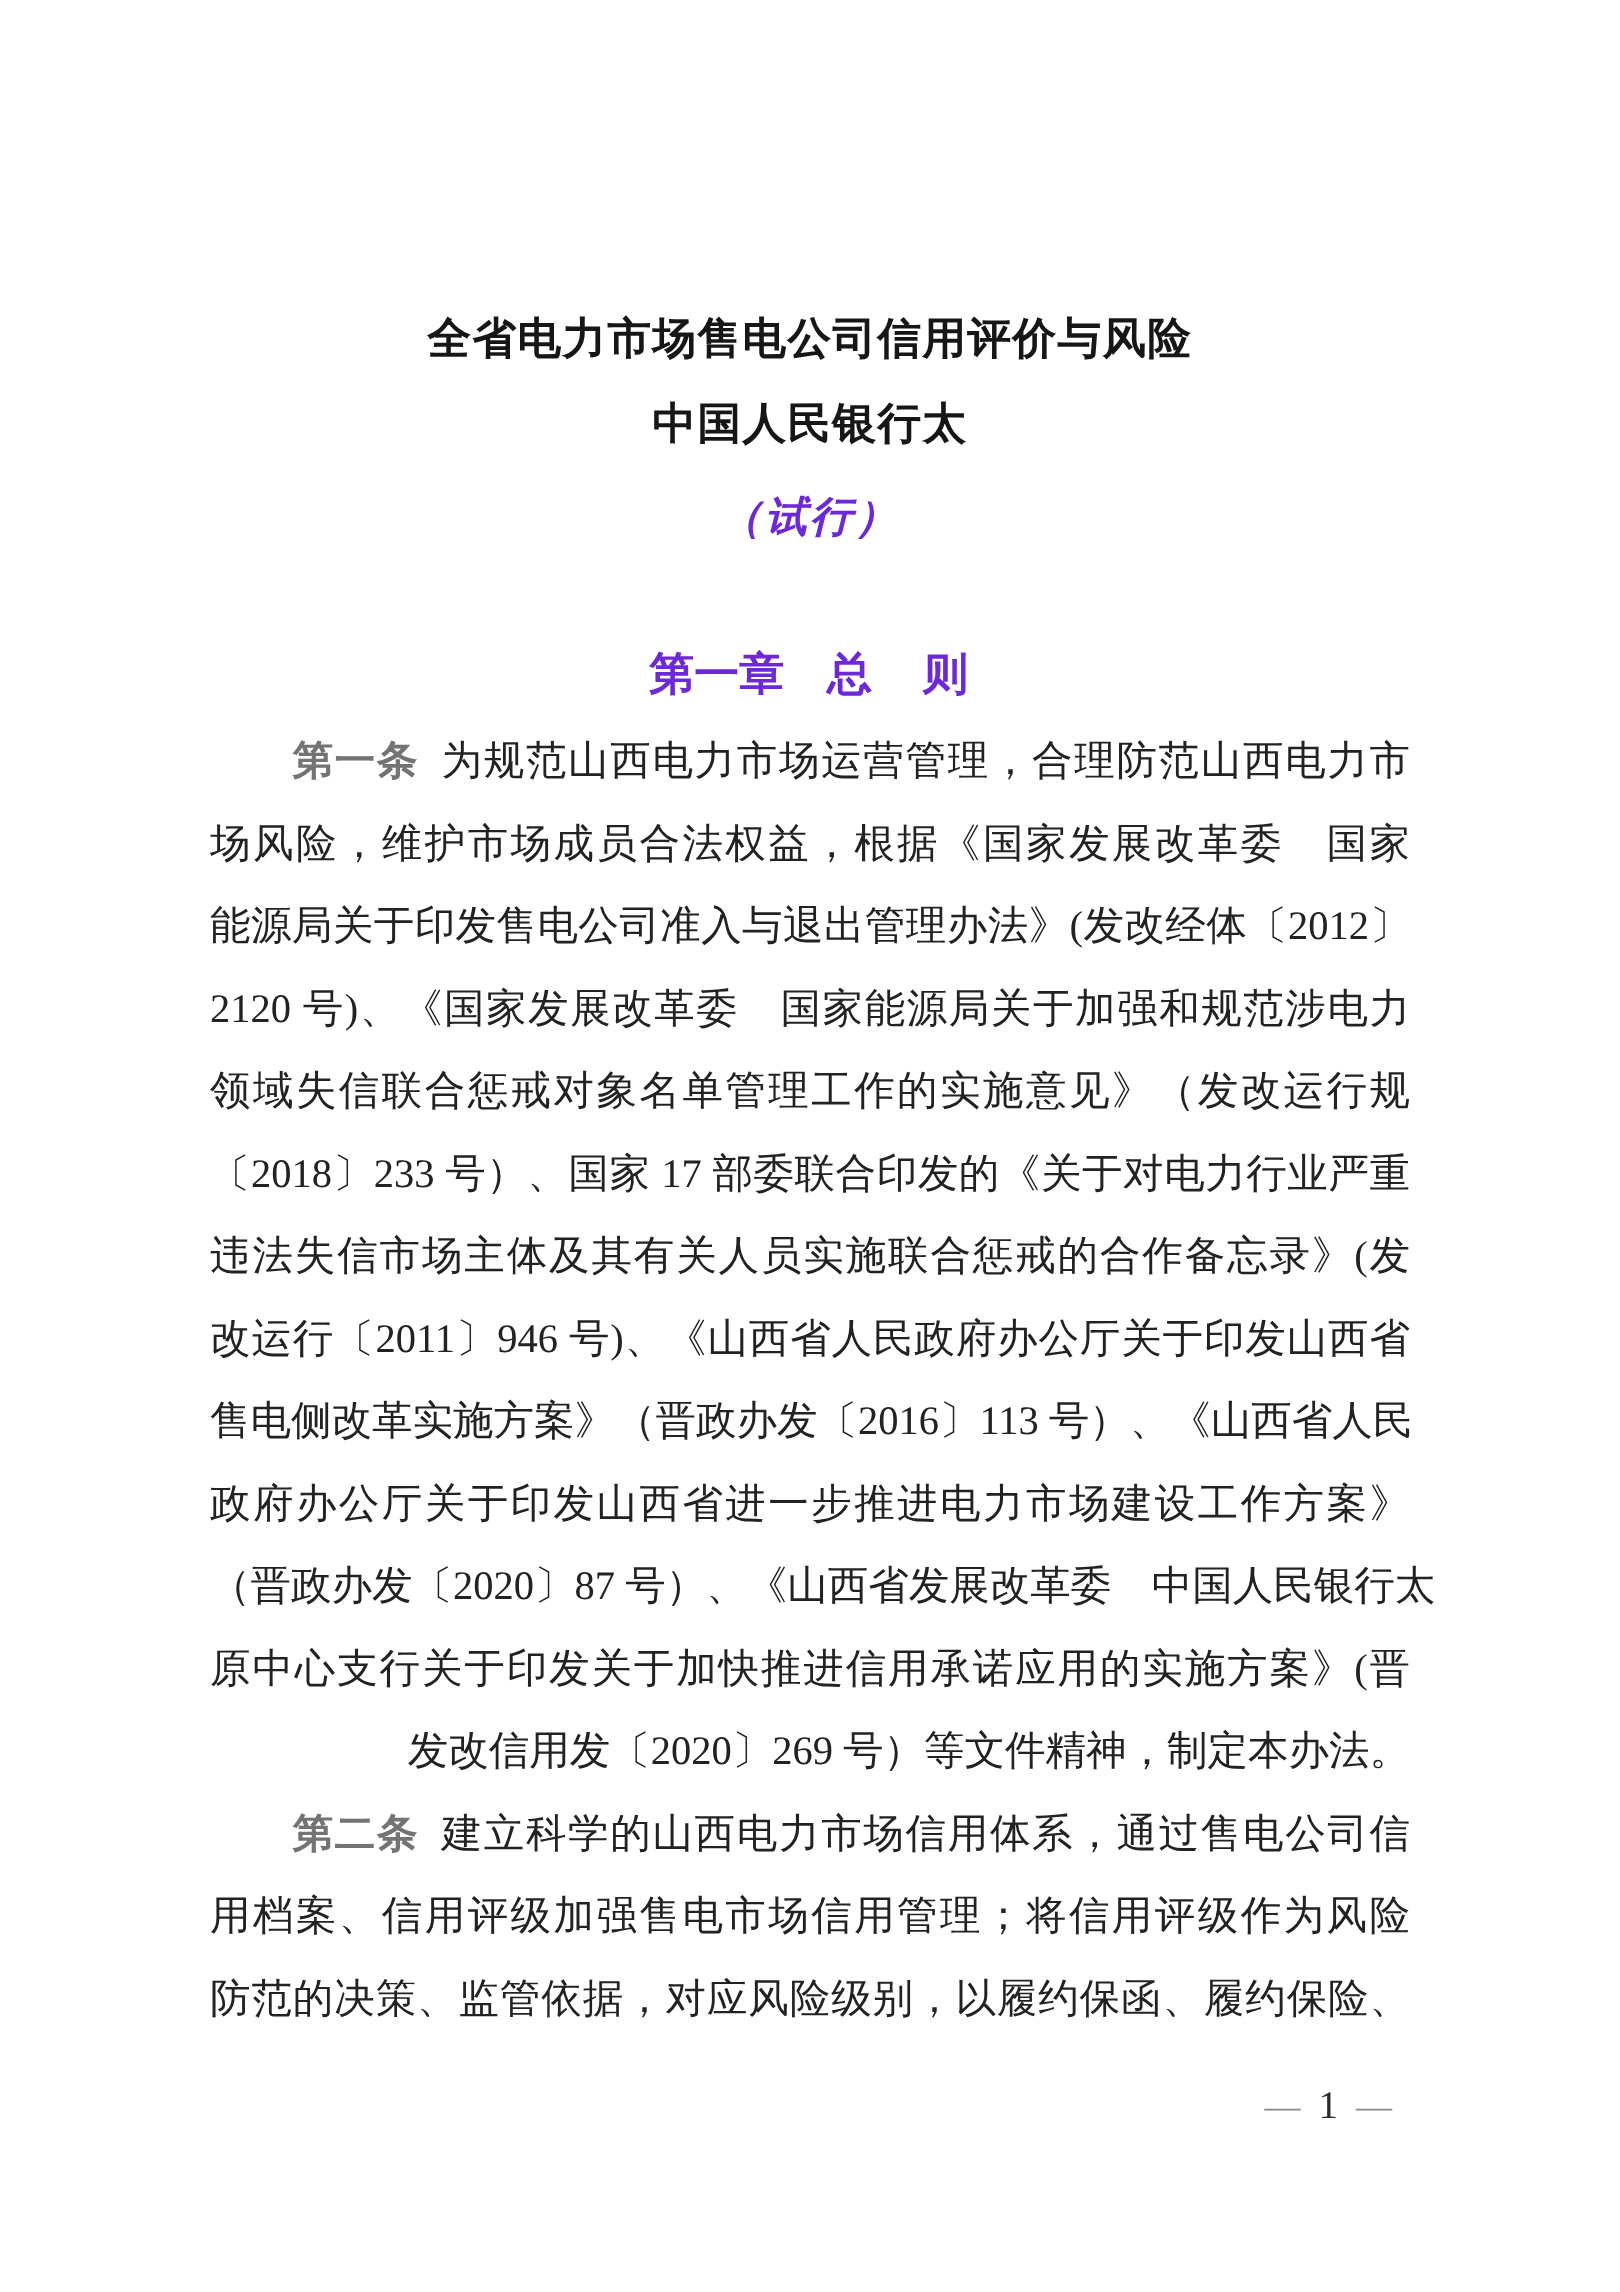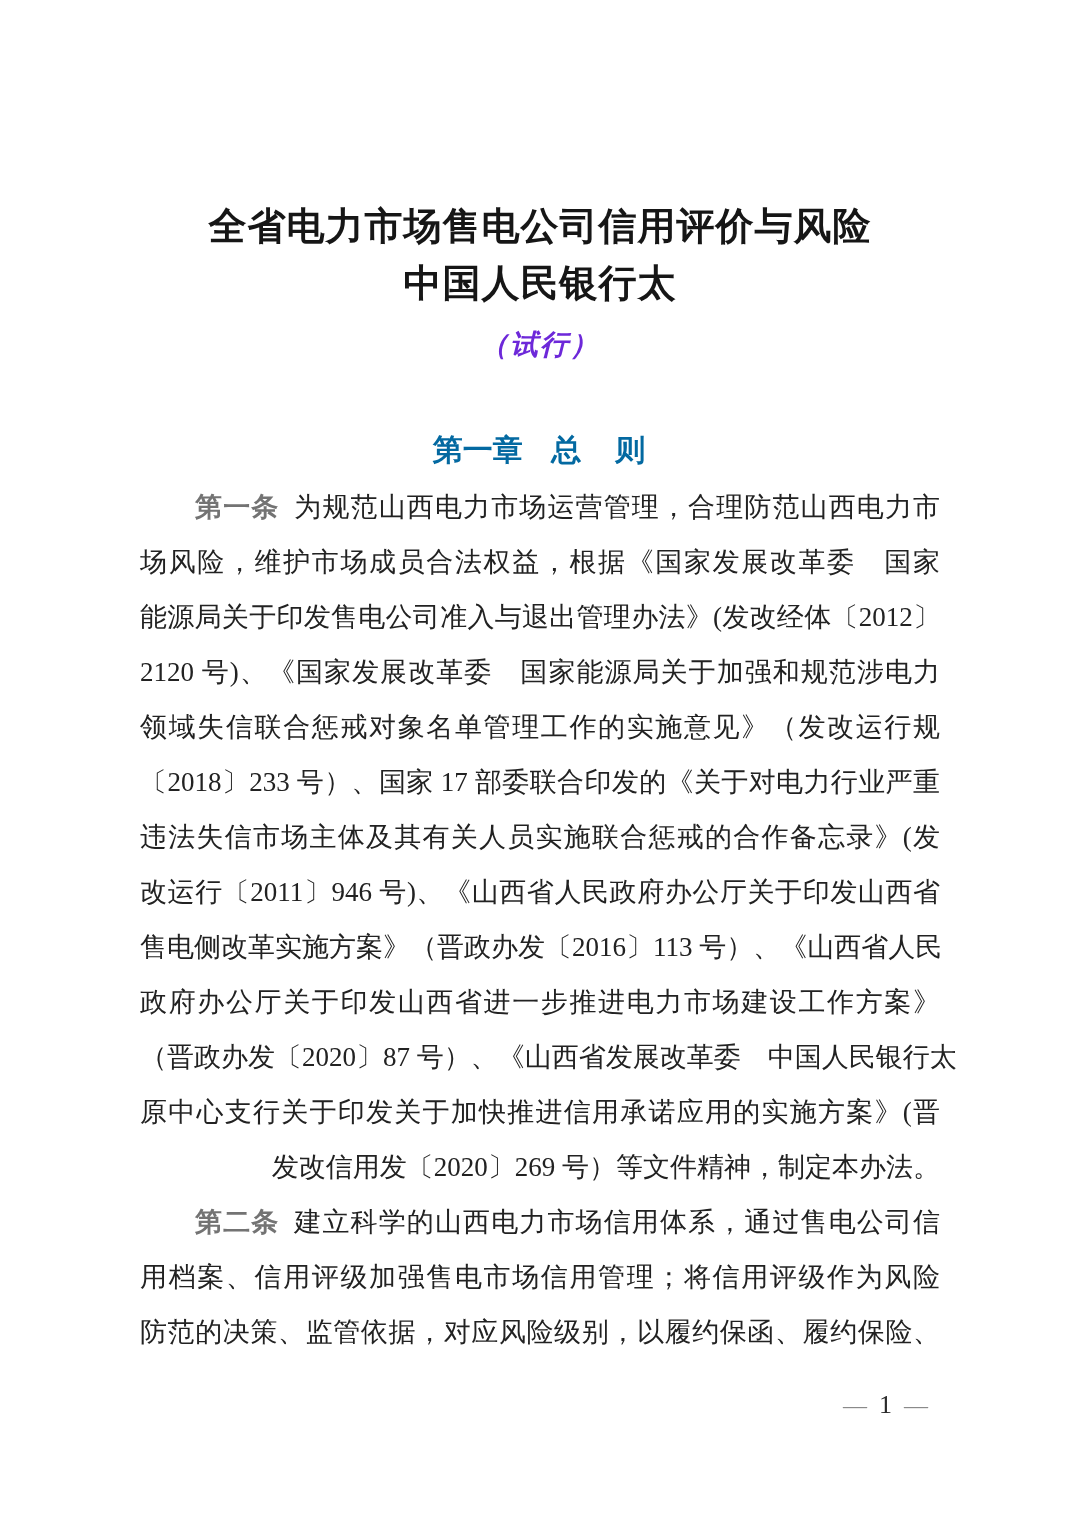--- a/index.html
+++ b/index.html
@@ -12,21 +12,21 @@
     background: #ffffff;
     color: #1f1f1f;
     overflow: hidden;
     font-family: "Liberation Serif", "DejaVu Serif", serif;
   }
   .title {
     padding-top: 198px;
     text-align: center;
     font-family: "Liberation Sans", "DejaVu Sans", sans-serif;
     font-weight: 700;
-    font-size: 38px;
+    font-size: 29px;
     line-height: 57px;
     color: #161616;
     letter-spacing: 1px;
   }
   .title .title-line { display: block; }
   .subtitle {
     margin-top: 12px;
     text-align: center;
     font-family: "DejaVu Serif", "Liberation Serif", serif;
     font-style: italic;
@@ -36,21 +36,21 @@
     color: #6d28d9;
     letter-spacing: 2px;
   }
   .chapter {
     margin-top: 64px;
     text-align: center;
     font-family: "Liberation Sans", "DejaVu Sans", sans-serif;
     font-weight: 700;
     font-size: 30px;
     line-height: 40px;
-    color: #0369a1;
+    color: #6d28d9;
   }
   .chapter .chapter-name { margin-left: 0.95em; letter-spacing: 2px; }
   .doc-body {
     margin-top: 10px;
     padding: 0 140px;
   }
   .bline {
     height: 55px;
     line-height: 55px;
     font-size: 27px;

